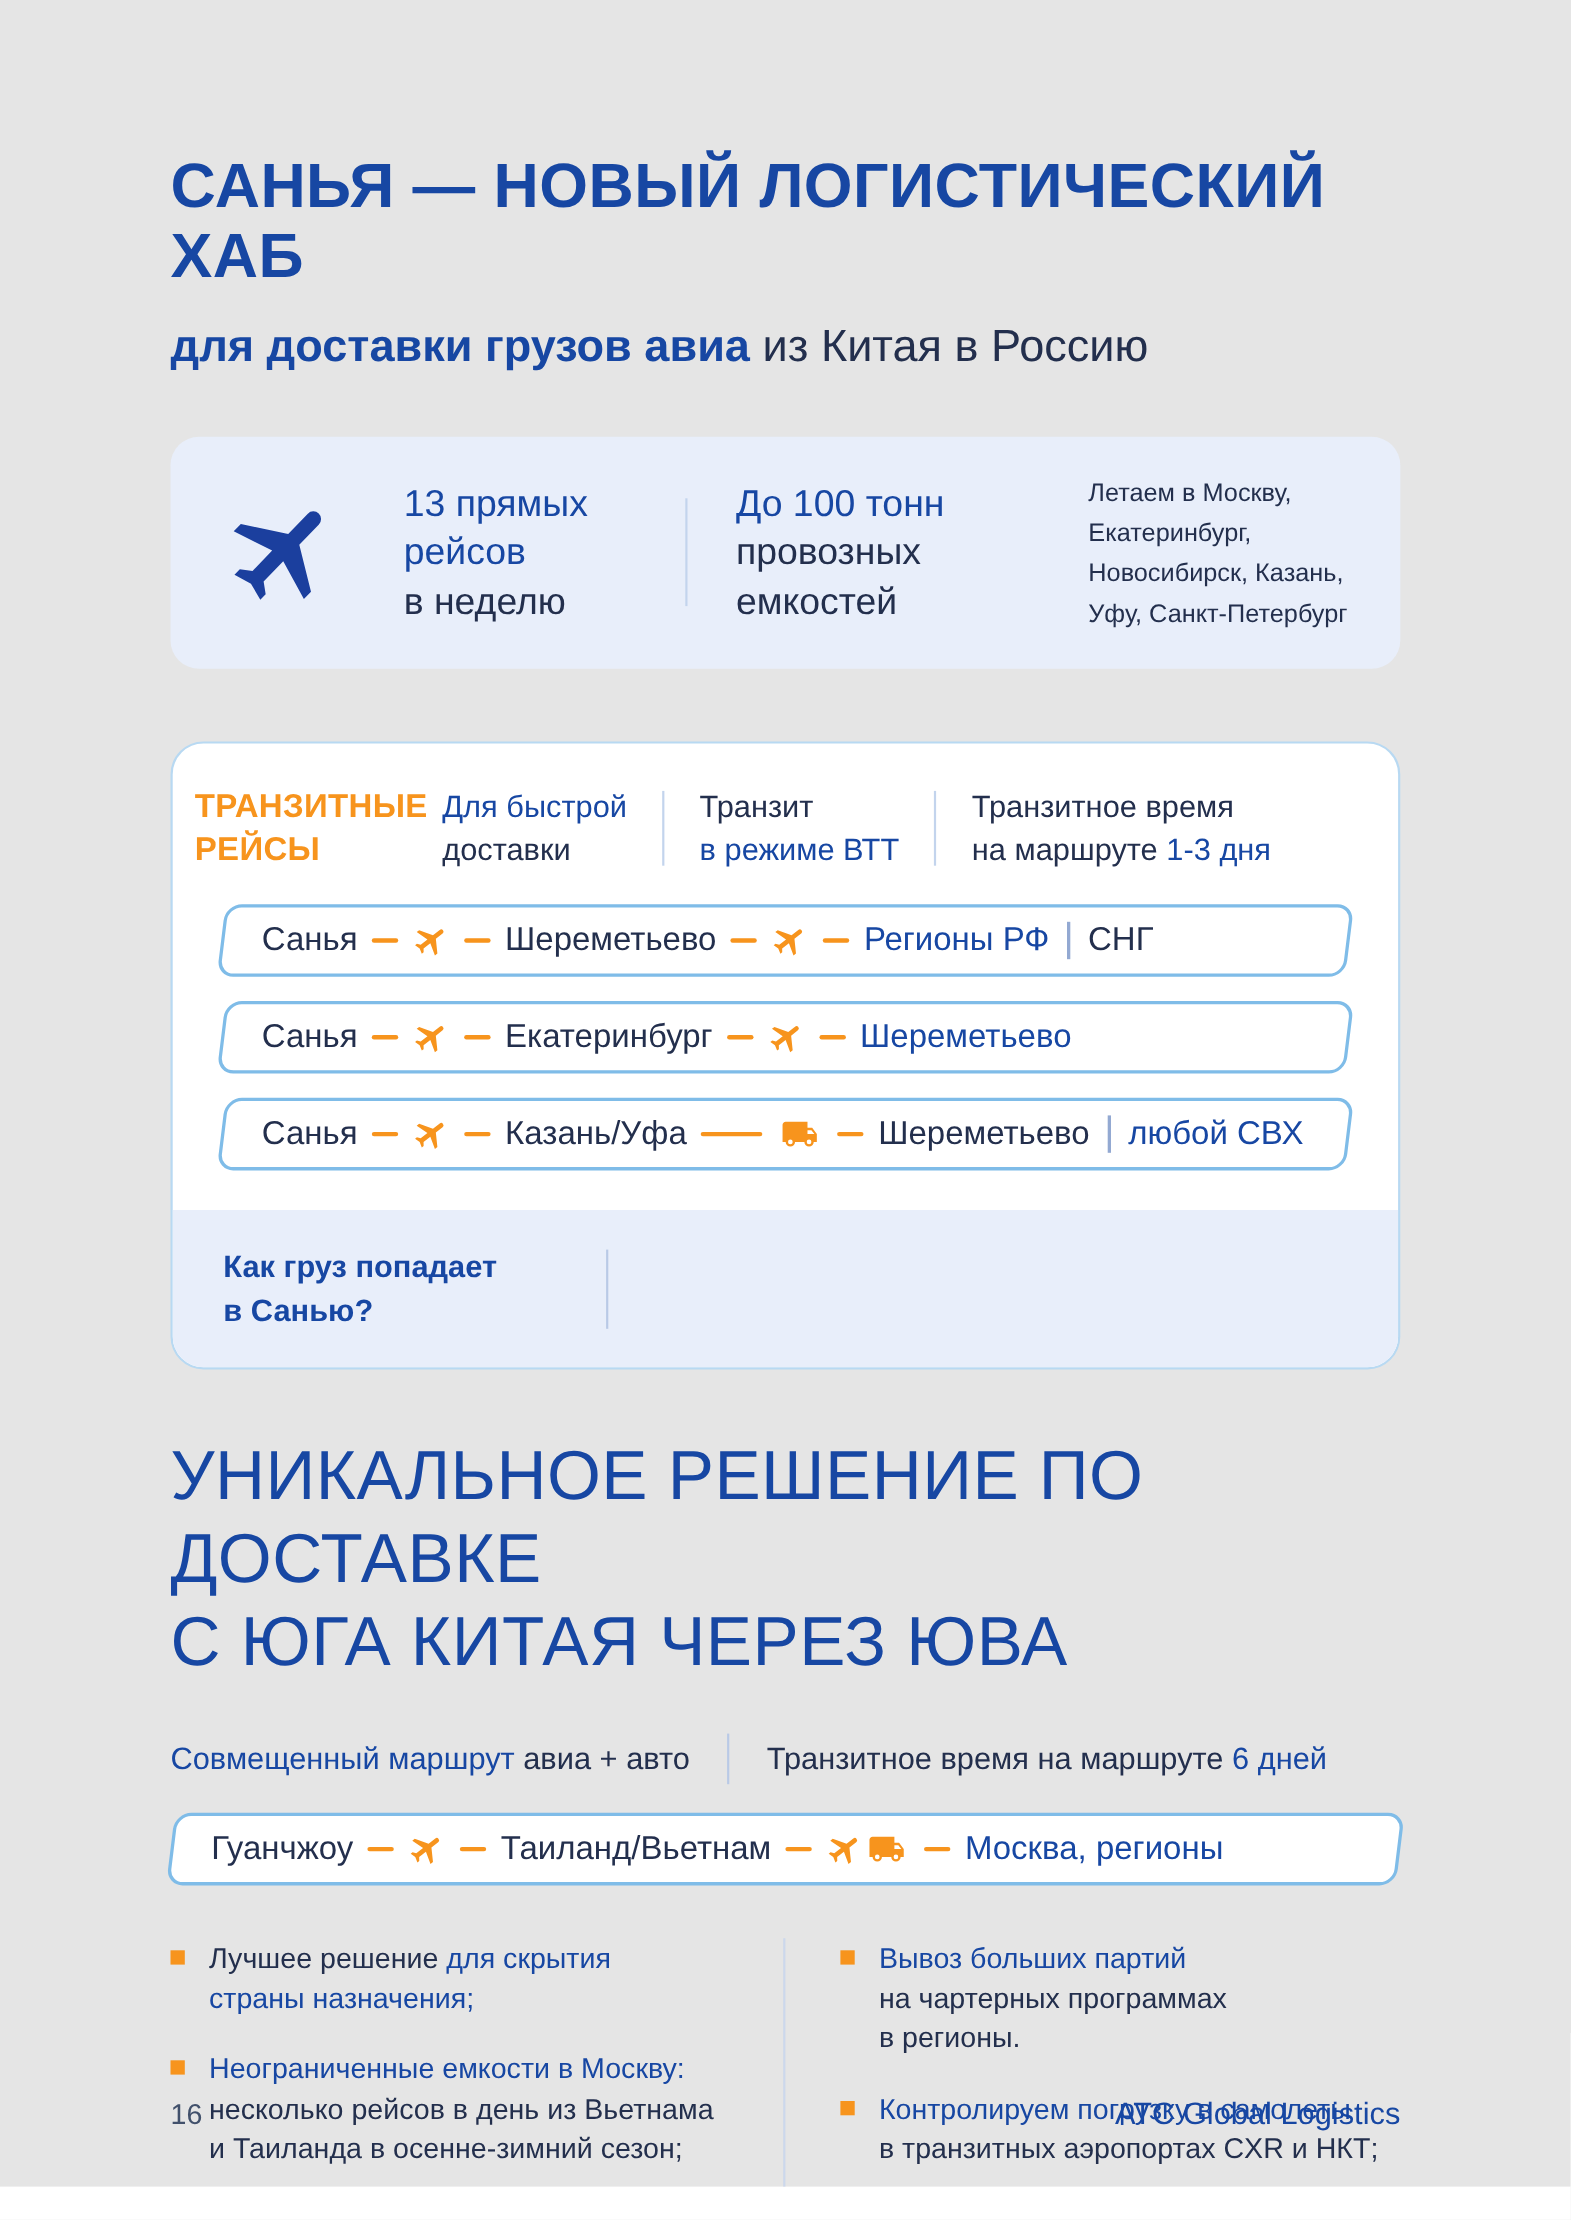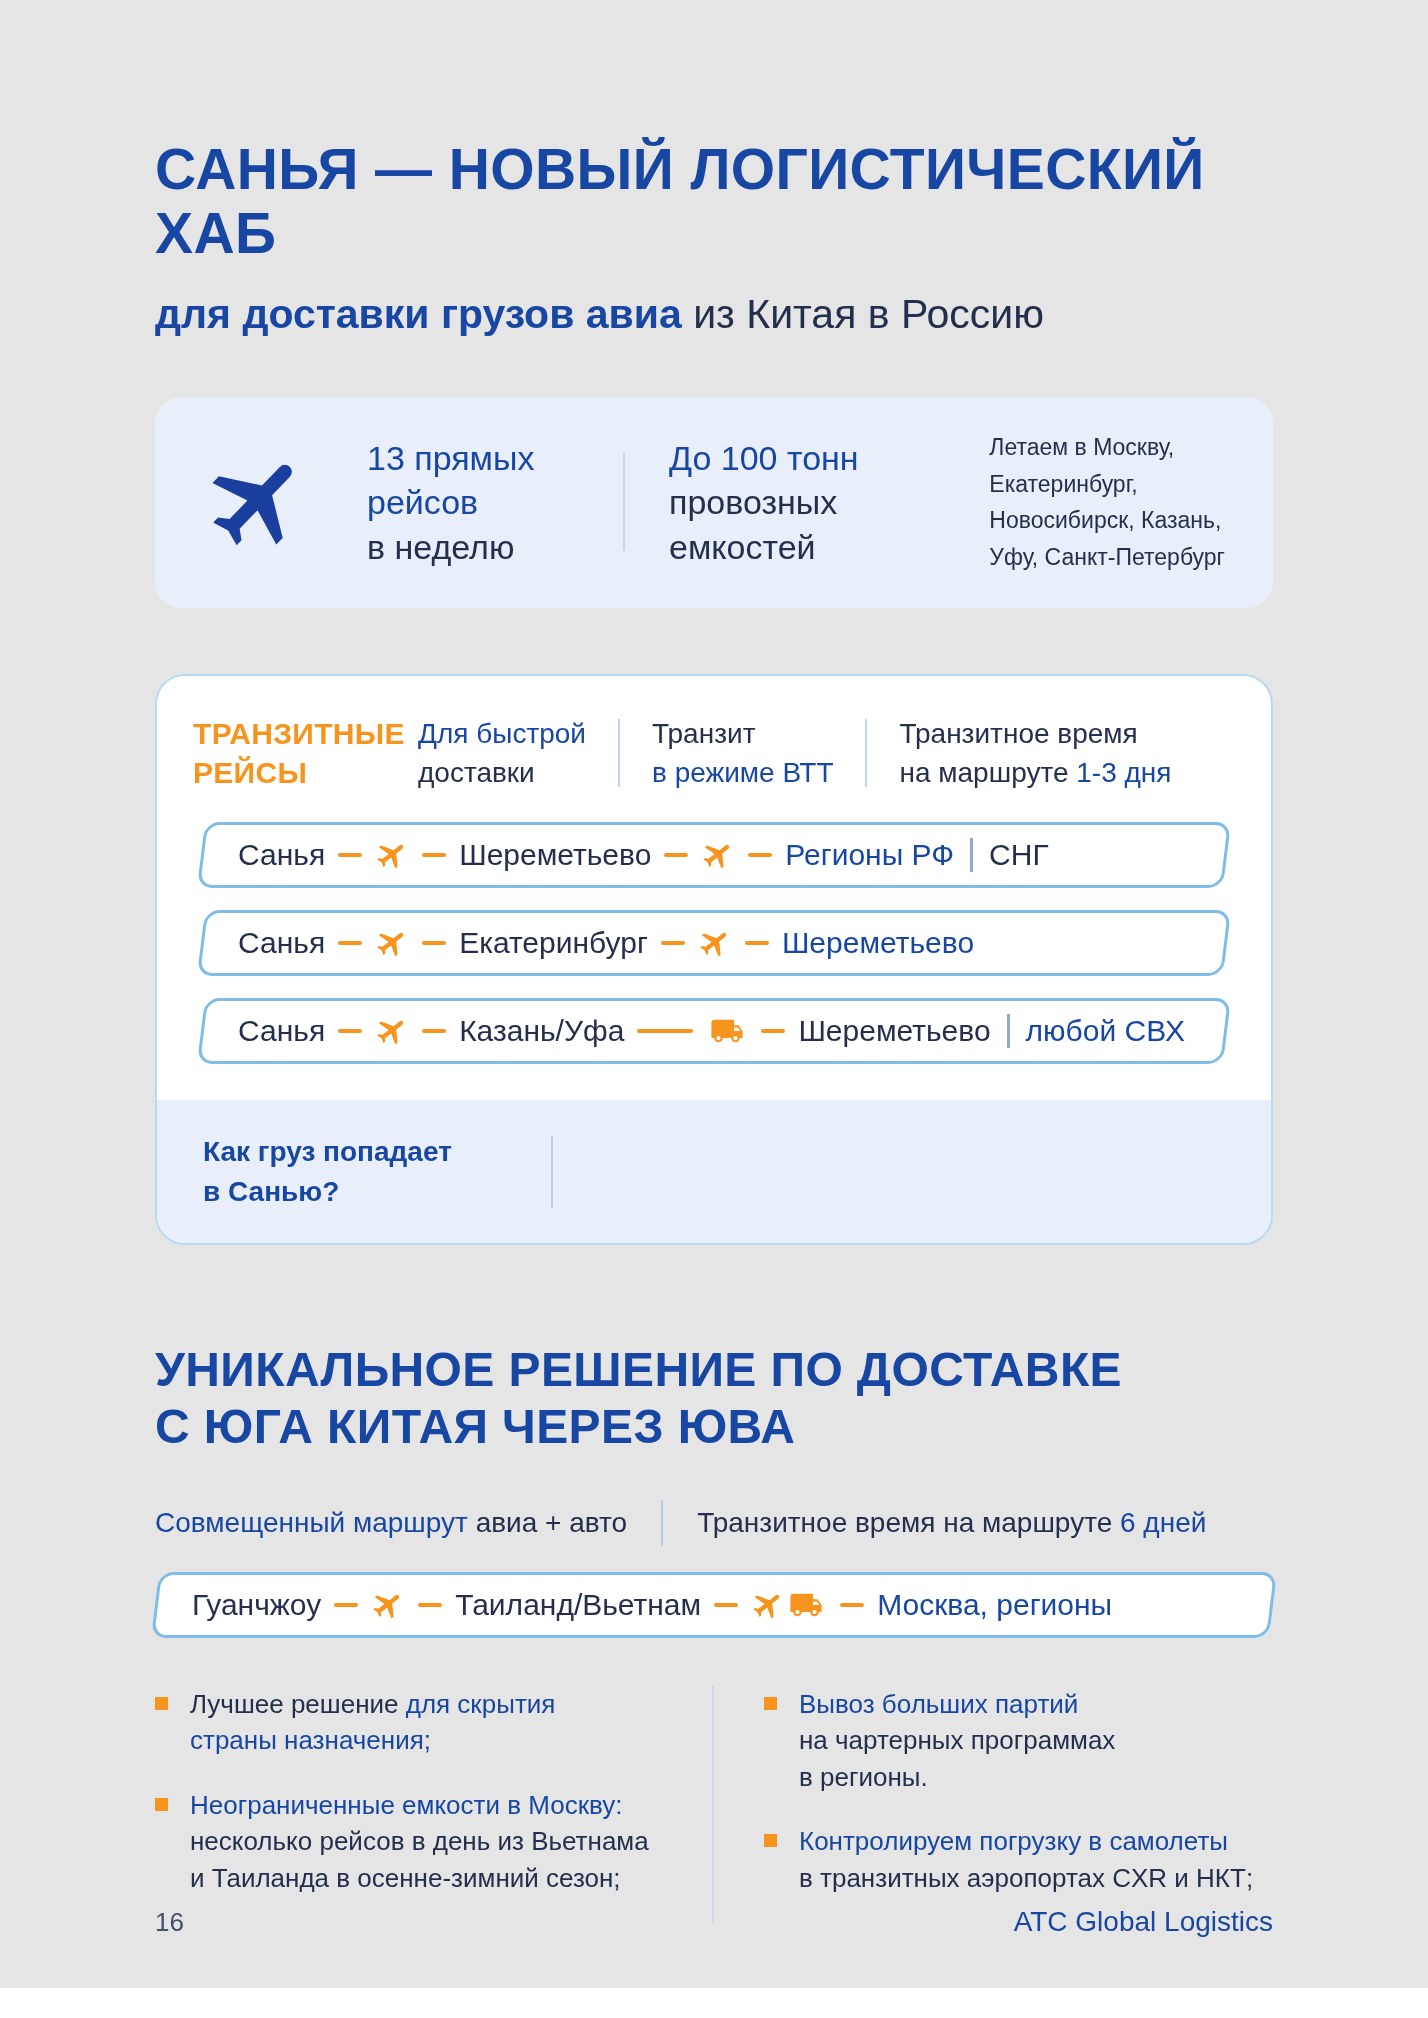--- a/index.html
+++ b/index.html
@@ -29,21 +29,21 @@
   .plane-big svg{width:100%;height:100%;transform:rotate(44deg)}
   .stat{font-size:34px;line-height:1.3}
   .stat .acc{display:block}
   .stat1{margin-left:52px;width:212px}
   .stat2{width:248px}
   .vdiv{width:2px;height:98px;background:var(--divider);margin:0 44px;flex:none}
   .destinations{margin-left:auto;font-size:23px;line-height:1.6;color:var(--dark)}
 
   
   .transit-card{margin-top:66px;border:2px solid var(--card-border);border-radius:30px;overflow:hidden;background:#fff}
-  .transit-head{display:flex;align-items:center;padding:38px 36px 26px}
+  .transit-head{display:flex;align-items:center;padding:38px 20px 26px}
   .transit-label{color:var(--orange);font-weight:700;font-size:30px;line-height:1.3;width:225px;flex:none;letter-spacing:.3px}
   .th-col{font-size:28px;line-height:1.4}
   .th-div{width:2px;height:68px;background:var(--divider);margin:0 32px;flex:none}
   .th-col .line .acc{display:inline}
 
   .routes{padding:4px 44px 0;display:flex;flex-direction:column;gap:22px}
   .pill{border:3px solid var(--pill-border);border-radius:15px;transform:skewX(-7deg);height:66px;display:flex;align-items:center;padding:0 34px;background:#fff}
   .pill-inner{transform:skewX(7deg);display:flex;align-items:center;font-size:30px;white-space:nowrap}
   .dash{display:inline-block;width:24px;height:4px;border-radius:2px;background:var(--orange);margin:0 13px;flex:none}
   .dash.long{width:56px}
@@ -52,21 +52,21 @@
   .ricon.plane svg{transform:rotate(52deg)}
   .ricon.truck{margin:0 4px}
   .vbar{width:3px;height:34px;background:#93a9d2;margin:0 16px;flex:none}
 
   .transit-foot{margin-top:36px;background:var(--card-bg);padding:32px 46px;display:flex;align-items:center}
   .foot-q{font-size:28px;line-height:1.4;color:var(--blue);font-weight:700;width:306px;flex:none}
   .foot-div{width:2px;height:72px;background:#b9c9e6;margin:0 42px;flex:none}
   .foot-a{font-size:28px;line-height:1.5}
 
   
-  .sec2-title{margin-top:96px;font-size:48px;font-weight:700;color:var(--blue);line-height:1.2;letter-spacing:.4px}
+  .sec2-title{margin-top:60px;font-size:63px;font-weight:400;color:var(--blue);line-height:1.2;letter-spacing:.4px}
   .combo-row{margin-top:44px;display:flex;align-items:center;font-size:28px}
   .combo-div{width:2px;height:46px;background:#b9c9e6;margin:0 34px;flex:none}
 
   .solo-route{margin-top:26px}
 
   .bullets{margin-top:48px;display:flex}
   .bcol{width:50%}
   .bcol.left{padding-right:46px;border-right:2px solid #ccd8ec}
   .bcol.right{padding-left:50px}
   .bullet{display:flex;margin-bottom:28px}

